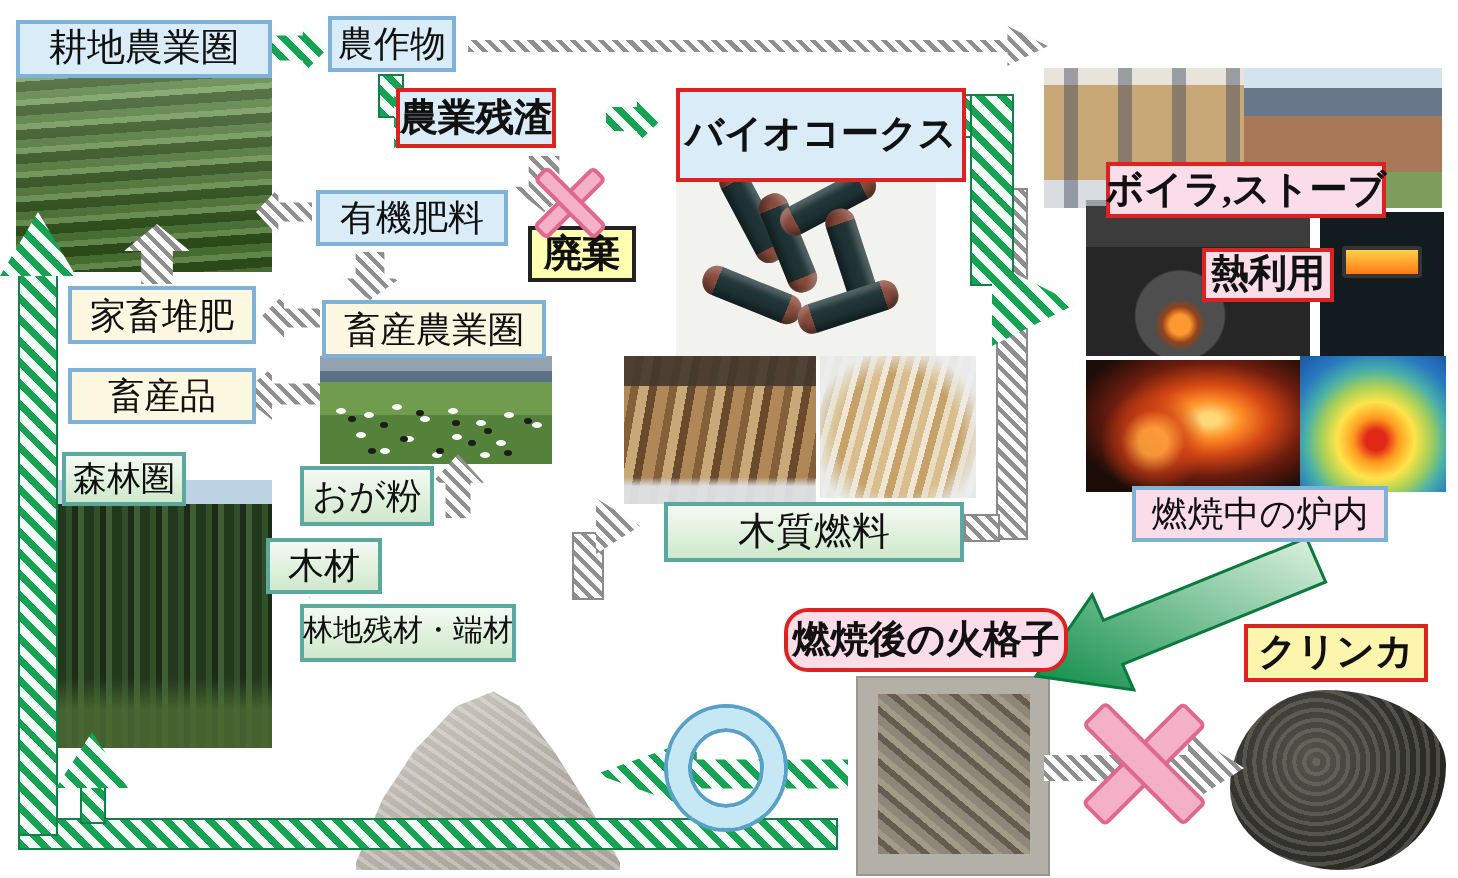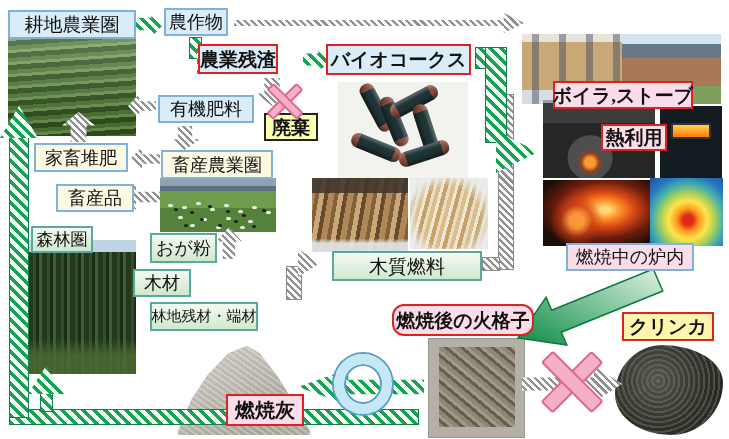--- a/index.html
+++ b/index.html
@@ -193,31 +193,30 @@
   </div>
   <div class="xmark" style="left:540px;top:350px;width:64px;height:64px;">
     <div class="xb xb1"></div>
       <div class="xb xb2"></div>
   </div>
   <div class="ring" style="left:334px;top:354px;width:58px;height:60px;"></div>
 
   <div class="lbl bx-blue" style="left:8px;top:10px;width:128px;height:29px;font-size:19px;">耕地農業圏</div>
   <div class="lbl bx-blue" style="left:164px;top:8px;width:64px;height:28px;">農作物</div>
   <div class="lbl bx-redblue" style="left:198px;top:44px;width:80px;height:30px;font-size:19px;">農業残渣</div>
-  <div class="lbl bx-redblue" style="left:326px;top:44px;width:145px;height:31px;font-size:19px;text-align:right;">バイオコークス</div>
+  <div class="lbl bx-redblue" style="left:338px;top:44px;width:145px;height:47px;font-size:19px;text-align:right;">バイオコークス</div>
   <div class="lbl bx-blue" style="left:158px;top:95px;width:96px;height:28px;">有機肥料</div>
   <div class="lbl bx-yellowblk" style="left:264px;top:113px;width:54px;height:28px;font-size:19px;">廃棄</div>
   <div class="lbl bx-pinkred" style="left:553px;top:81px;width:140px;height:28px;font-size:19px;">ボイラ,ストーブ</div>
   <div class="lbl bx-pinkred" style="left:601px;top:124px;width:66px;height:27px;font-size:19px;">熱利用</div>
   <div class="lbl bx-cream" style="left:34px;top:143px;width:94px;height:29px;">家畜堆肥</div>
   <div class="lbl bx-cream" style="left:161px;top:150px;width:112px;height:29px;">畜産農業圏</div>
-  <div class="lbl bx-cream" style="left:56px;top:184px;width:78px;height:28px;">畜産品</div>
+  <div class="lbl bx-cream" style="left:34px;top:184px;width:94px;height:28px;">畜産品</div>
   <div class="lbl bx-green" style="left:31px;top:226px;width:62px;height:27px;font-size:17px;">森林圏</div>
   <div class="lbl bx-green" style="left:150px;top:233px;width:67px;height:30px;">おが粉</div>
   <div class="lbl bx-green" style="left:133px;top:269px;width:58px;height:28px;">木材</div>
   <div class="lbl bx-green" style="left:150px;top:302px;width:108px;height:29px;font-size:15px;">林地残材・端材</div>
   <div class="lbl bx-green" style="left:332px;top:251px;width:150px;height:30px;font-size:19px;">木質燃料</div>
   <div class="lbl bx-pinkblue" style="left:566px;top:243px;width:128px;height:28px;">燃焼中の炉内</div>
   <div class="lbl bx-pinkred" style="left:392px;top:304px;width:142px;height:32px;font-size:19px;border-radius:12px;">燃焼後の火格子</div>
   <div class="lbl bx-yellowred" style="left:622px;top:312px;width:92px;height:29px;font-size:19px;">クリンカ</div>
-  <div class="lbl bx-pinkred" style="left:226px;top:394px;width:78px;height:32px;font-size:20px;">燃焼灰</div>
 
 </div>
 
 </body></html>

